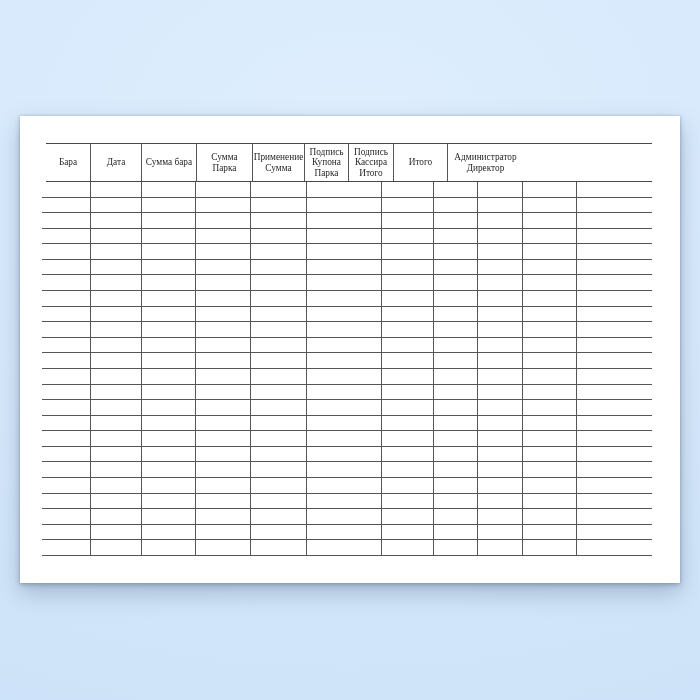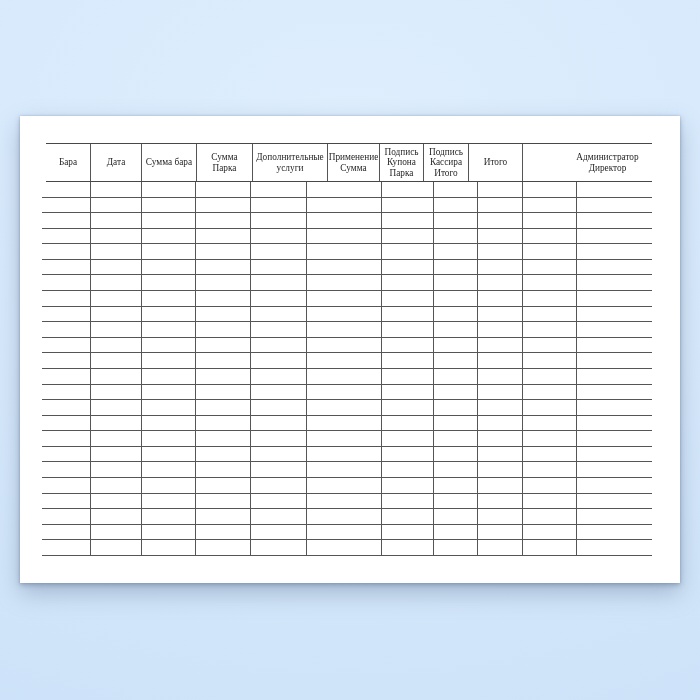--- a/index.html
+++ b/index.html
@@ -32,33 +32,32 @@
     display:flex;flex-direction:column;
   }
   .body-row{
     display:flex;flex:1 1 auto;box-sizing:border-box;
     border-bottom:1.2px solid var(--line-color,#555555);
   }
   .spacer{width:4px;flex:0 0 auto;}
   .td{box-sizing:border-box;flex:0 0 auto;border-right:1.2px solid var(--line-color,#555555);}
   .c0{width:45px}.c1{width:51px}.c2{width:54px}.c3{width:55px}.c4{width:56px}
   .c5{width:75px}.c6{width:52px}.c7{width:44px}.c8{width:45px}.c9{width:54px}
-  .c10{width:75px;border-right:none !important;margin-left:47px;}
+  .c10{width:75px;border-right:none !important;}
 </style>
 </head>
 <body style="--bg-top: #deeefd; --bg-bottom: #cce2f8; --paper-color: #ffffff; --line-color: #555555; --line-dark: #474747;">
 
 <div class="paper">
   <div class="table-area">
     <div class="header-row">
         <div class="th c0">Бара</div>
         <div class="th c1">Дата</div>
         <div class="th c3">Сумма бара</div>
         <div class="th c4">Сумма Парка</div>
-        <div class="th c5">Дополнительные услуги</div>
         <div class="th c6">Применение Сумма</div>
         <div class="th c7">Подпись Купона Парка</div>
         <div class="th c8">Подпись Кассира Итого</div>
         <div class="th c9">Итого</div>
         <div class="th c10">Администратор Директор</div>
       </div>
     <div class="tbody">
         <div class="body-row">
           <div class="spacer"></div>
           <div class="td c0"></div>

